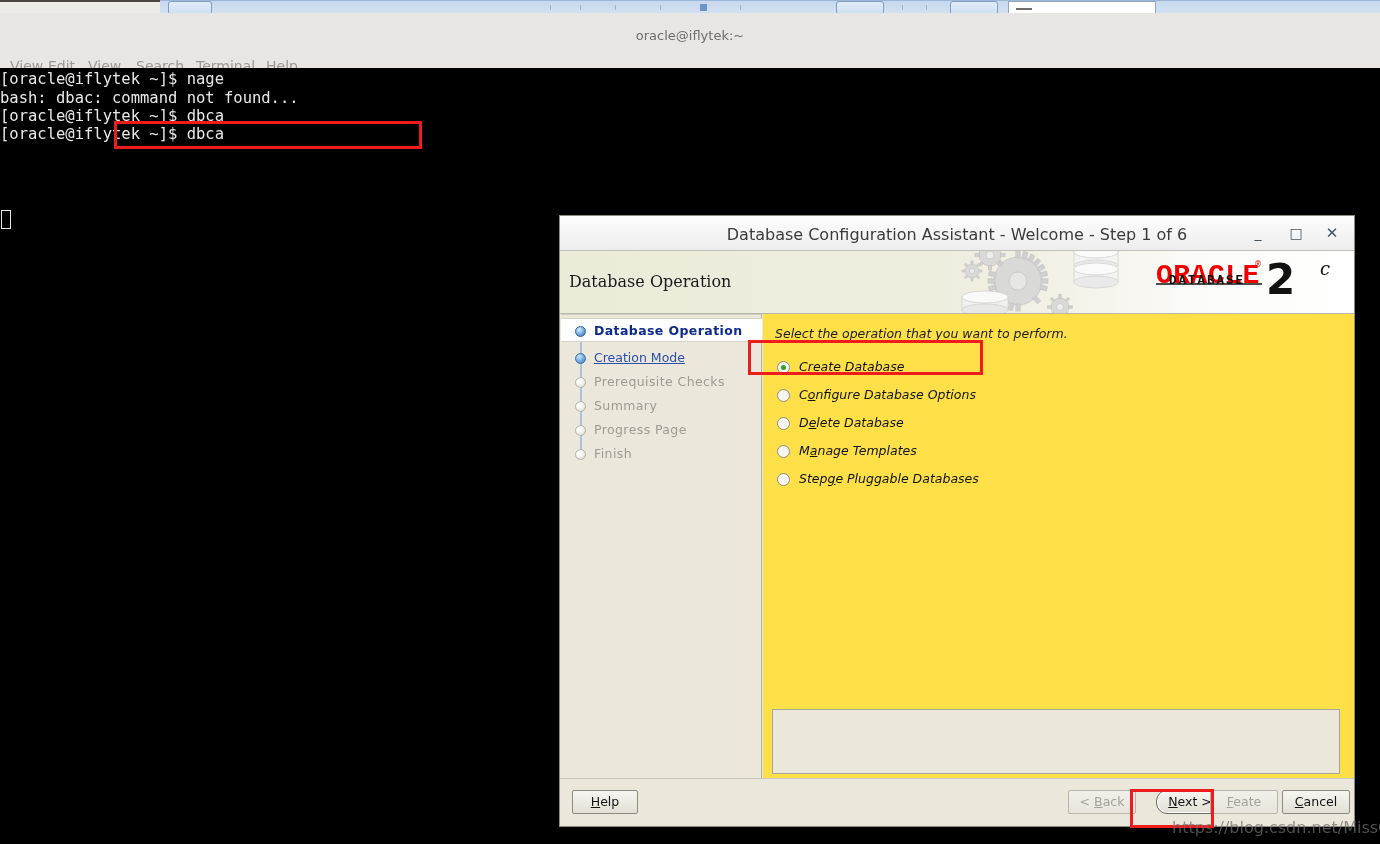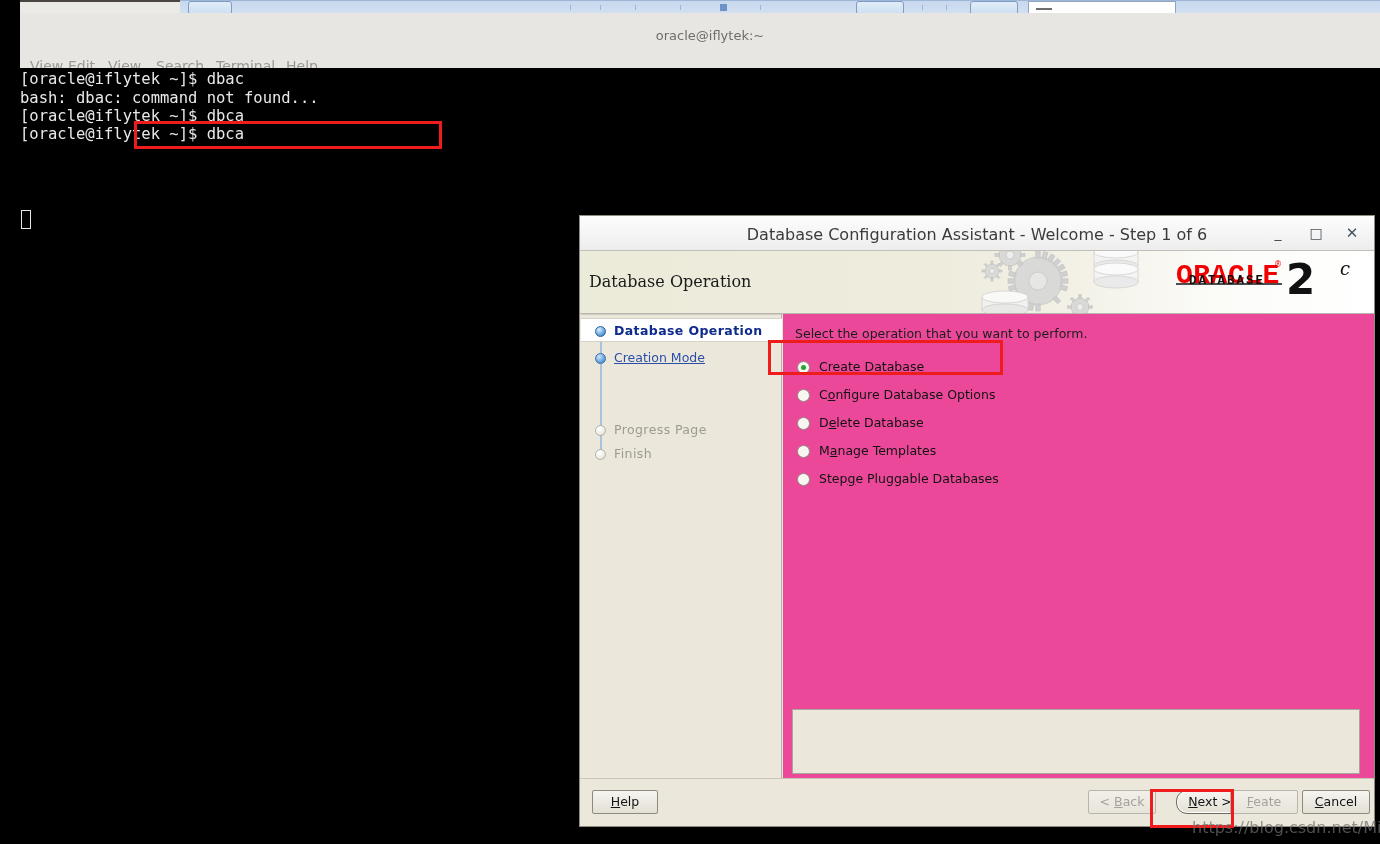--- a/index.html
+++ b/index.html
@@ -1,21 +1,21 @@
 <!DOCTYPE html>
 <html><head>
 <meta charset="utf-8">
 <style>
   html,body{margin:0;padding:0;}
   body{
     width:1380px;height:844px;overflow:hidden;background:#000;
     font-family:"DejaVu Sans","Liberation Sans",sans-serif;
     -webkit-font-smoothing:antialiased;
   }
-  .screen{position:relative;width:1149px;height:844px;background:#000;margin-left:20px;}
+  .screen{position:relative;width:1149px;height:844px;background:#000;}
 
   
   .top-strip{position:absolute;left:0;top:0;width:1380px;height:13px;background:#eceae6;overflow:hidden;}
   .top-strip-dark{position:absolute;left:0;top:0;width:160px;height:2px;background:#4a4540;}
   .top-strip-blue{position:absolute;left:160px;top:0;width:1220px;height:13px;
       background:linear-gradient(to bottom,#c7d8ee,#d3e0f1);border-top:1px solid #9db6d6;}
   .tb-btn{position:absolute;top:0px;height:12px;border:1px solid #7e9dc4;border-radius:3px;
       background:linear-gradient(to bottom,#e2ecf8,#cddff2);}
   .tb-field{position:absolute;top:0px;height:12px;border:1px solid #8fa6c0;background:#fff;}
   .tb-tick{position:absolute;top:4px;height:5px;width:1px;background:#9fb4cf;}
@@ -86,21 +86,21 @@
   .nav-bullet{position:absolute;left:14px;top:7px;width:11px;height:11px;border-radius:50%;}
   .b-cur{background:radial-gradient(circle at 35% 30%,#dff0ff 0%,#7fb6e8 45%,#2f6fb5 100%);
          border:1px solid #2a5f9e;box-sizing:border-box;}
   .b-on{background:radial-gradient(circle at 35% 30%,#cfe6fb 0%,#6fa9e0 55%,#3d79bd 100%);
          border:1px solid #3a6fa8;box-sizing:border-box;}
   .b-off{background:radial-gradient(circle at 35% 30%,#ffffff 0%,#f0efea 55%,#cfccc3 100%);
          border:1px solid #b3b0a6;box-sizing:border-box;}
   .nav-rail{position:absolute;left:19px;width:2px;background:#a9c3dc;}
 
   
-  .pane{position:absolute;left:203px;top:0;right:0;bottom:0;background:#ec4899;}
+  .pane{position:absolute;left:203px;top:0;right:0;bottom:0;background:#fde047;font-style:italic;}
   .pane-intro{position:absolute;left:12px;top:12px;font-size:12.5px;color:#1c1c1c;}
   .radio-row{position:absolute;left:14px;height:24px;}
   .radio{position:absolute;left:0;top:4px;width:13px;height:13px;border-radius:50%;
       background:#f7f6f1;border:1px solid #8f8c84;box-sizing:border-box;}
   .radio .dot{position:absolute;left:3px;top:3px;width:5px;height:5px;border-radius:50%;background:#29a329;}
   .radio-label{position:absolute;left:22px;top:2px;font-size:12.5px;color:#121212;white-space:nowrap;}
   .mn{text-decoration:underline;}
 
   .msgbox{position:absolute;left:212px;right:14px;bottom:4px;height:65px;
       background:#ebe8db;border:1px solid #a8a59c;box-sizing:border-box;}
@@ -148,21 +148,21 @@
       <div class="term-menu" style="left:10px;">View</div>
       <div class="term-menu" style="left:48px;">Edit</div>
       <div class="term-menu" style="left:88px;">View</div>
       <div class="term-menu" style="left:136px;">Search</div>
       <div class="term-menu" style="left:196px;">Terminal</div>
       <div class="term-menu" style="left:266px;">Help</div>
     </div>
   </div>
 
   <div class="term-body">
-    <div class="term-line" style="top:2px;">[oracle@iflytek ~]$ dbac</div>
+    <div class="term-line" style="top:2px;">[oracle@iflytek ~]$ nage</div>
     <div class="term-line" style="top:21px;">bash: dbac: command not found...</div>
     <div class="term-line" style="top:39px;">[oracle@iflytek ~]$ dbca</div>
     <div class="term-line" style="top:57px;">[oracle@iflytek ~]$ dbca</div>
     <div class="term-cursor"></div>
   </div>
 
   <div class="redbox" style="left:114px;top:121px;width:308px;height:28px;"></div>
 
   <div class="dlg">
 
@@ -295,20 +295,28 @@
         <div class="nav-rail" style="top:22px;height:120px;"></div>
 
         <div class="nav-item nav-item-active" style="top:4px;">
           <span class="nav-bullet b-cur"></span>
           <span class="nav-label cur">Database Operation</span>
         </div>
         <div class="nav-item" style="top:32px;">
           <span class="nav-bullet b-on"></span>
           <span class="nav-label link">Creation Mode</span>
         </div>
+        <div class="nav-item" style="top:56px;">
+          <span class="nav-bullet b-off"></span>
+          <span class="nav-label dim">Prerequisite Checks</span>
+        </div>
+        <div class="nav-item" style="top:80px;">
+          <span class="nav-bullet b-off"></span>
+          <span class="nav-label dim">Summary</span>
+        </div>
         <div class="nav-item" style="top:104px;">
           <span class="nav-bullet b-off"></span>
           <span class="nav-label dim">Progress Page</span>
         </div>
         <div class="nav-item" style="top:128px;">
           <span class="nav-bullet b-off"></span>
           <span class="nav-label dim">Finish</span>
         </div>
       </div>
 

